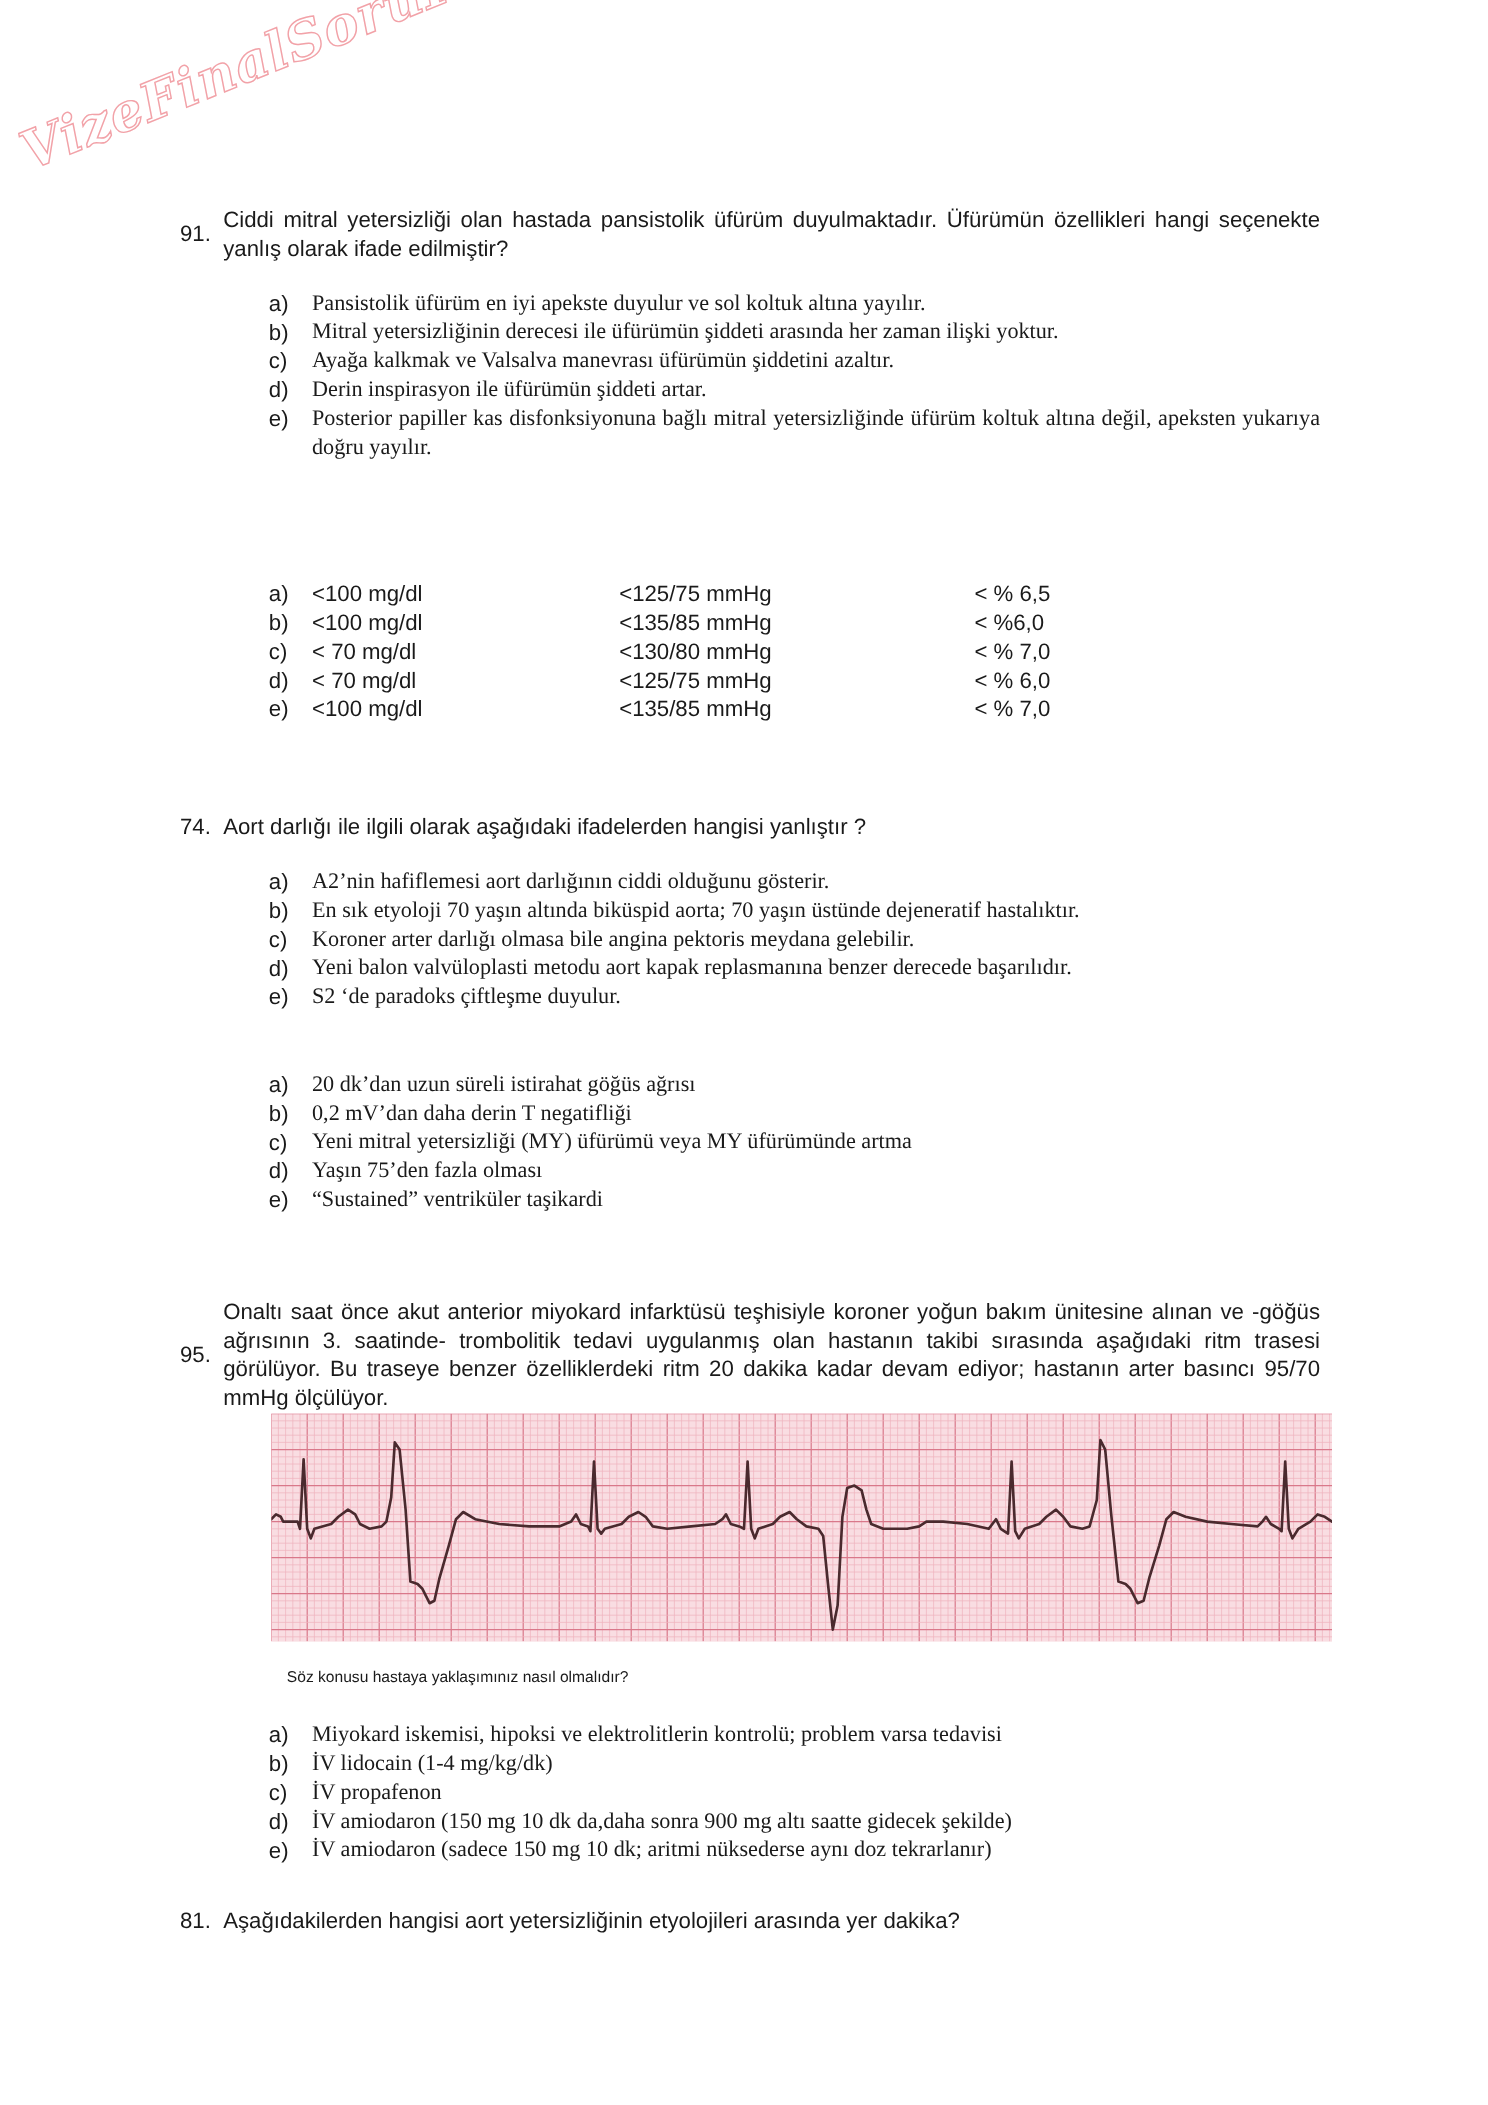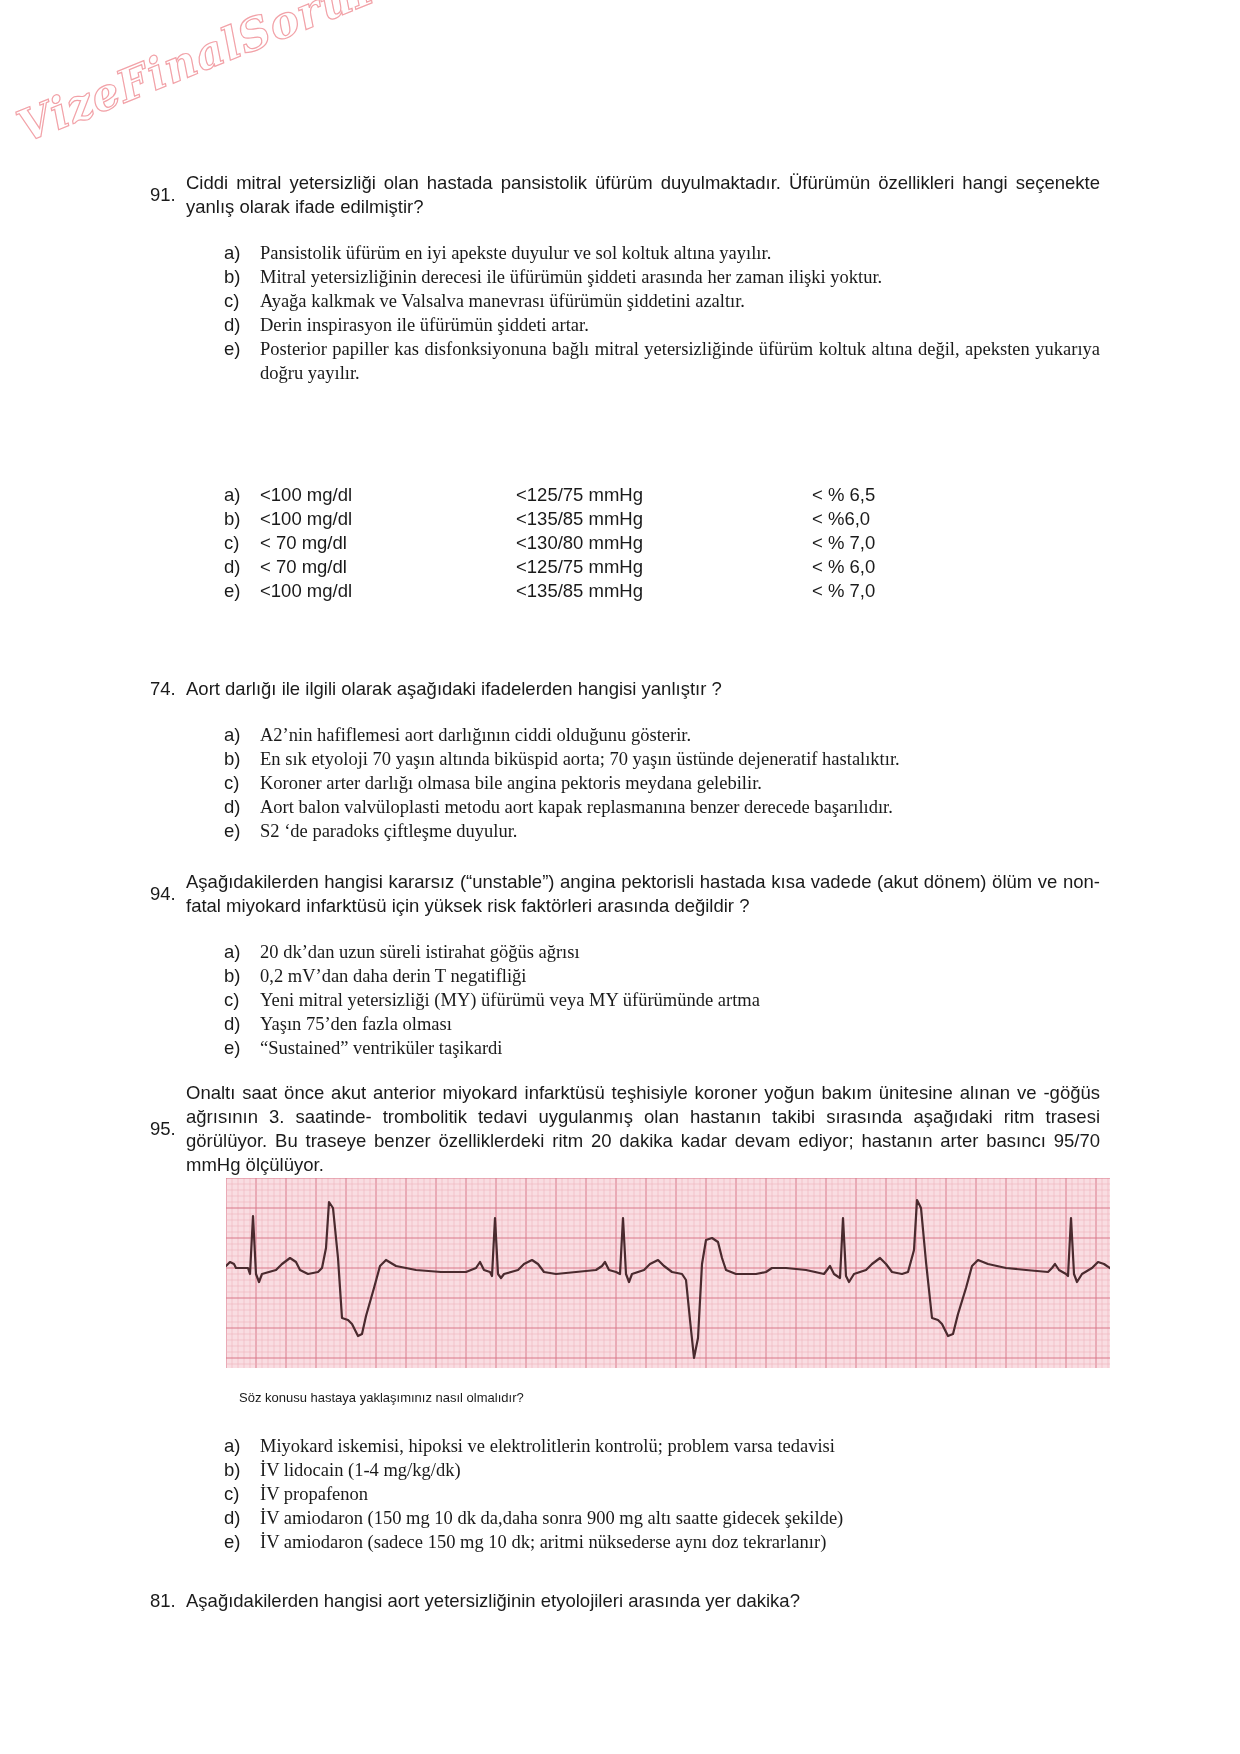--- a/index.html
+++ b/index.html
@@ -117,34 +117,30 @@
     <div class="opt">
         <span class="opt-letter">b)</span>
         <span class="opt-text">En sık etyoloji 70 yaşın altında biküspid aorta; 70 yaşın üstünde dejeneratif hastalıktır.</span>
       </div>
     <div class="opt">
         <span class="opt-letter">c)</span>
         <span class="opt-text">Koroner arter darlığı olmasa bile angina pektoris meydana gelebilir.</span>
       </div>
     <div class="opt">
         <span class="opt-letter">d)</span>
-        <span class="opt-text">Aort balon valvüloplasti metodu aort kapak replasmanına benzer derecede başarılıdır.</span>
+        <span class="opt-text">Yeni balon valvüloplasti metodu aort kapak replasmanına benzer derecede başarılıdır.</span>
       </div>
     <div class="opt">
         <span class="opt-letter">e)</span>
         <span class="opt-text">S2 ‘de paradoks çiftleşme duyulur.</span>
       </div>
   </div>
 </div>
 
 <div class="q" style="top:870px;">
-  <div class="q-stem">
-    <span class="q-num">94.</span>
-    <span class="q-text">Aşağıdakilerden hangisi kararsız (“unstable”) angina pektorisli hastada kısa vadede (akut dönem) ölüm ve non-fatal miyokard infarktüsü için yüksek risk faktörleri arasında değildir ?</span>
-  </div>
   <div class="opts">
     <div class="opt">
         <span class="opt-letter">a)</span>
         <span class="opt-text">20 dk’dan uzun süreli istirahat göğüs ağrısı</span>
       </div>
     <div class="opt">
         <span class="opt-letter">b)</span>
         <span class="opt-text">0,2 mV’dan daha derin T negatifliği</span>
       </div>
     <div class="opt">

